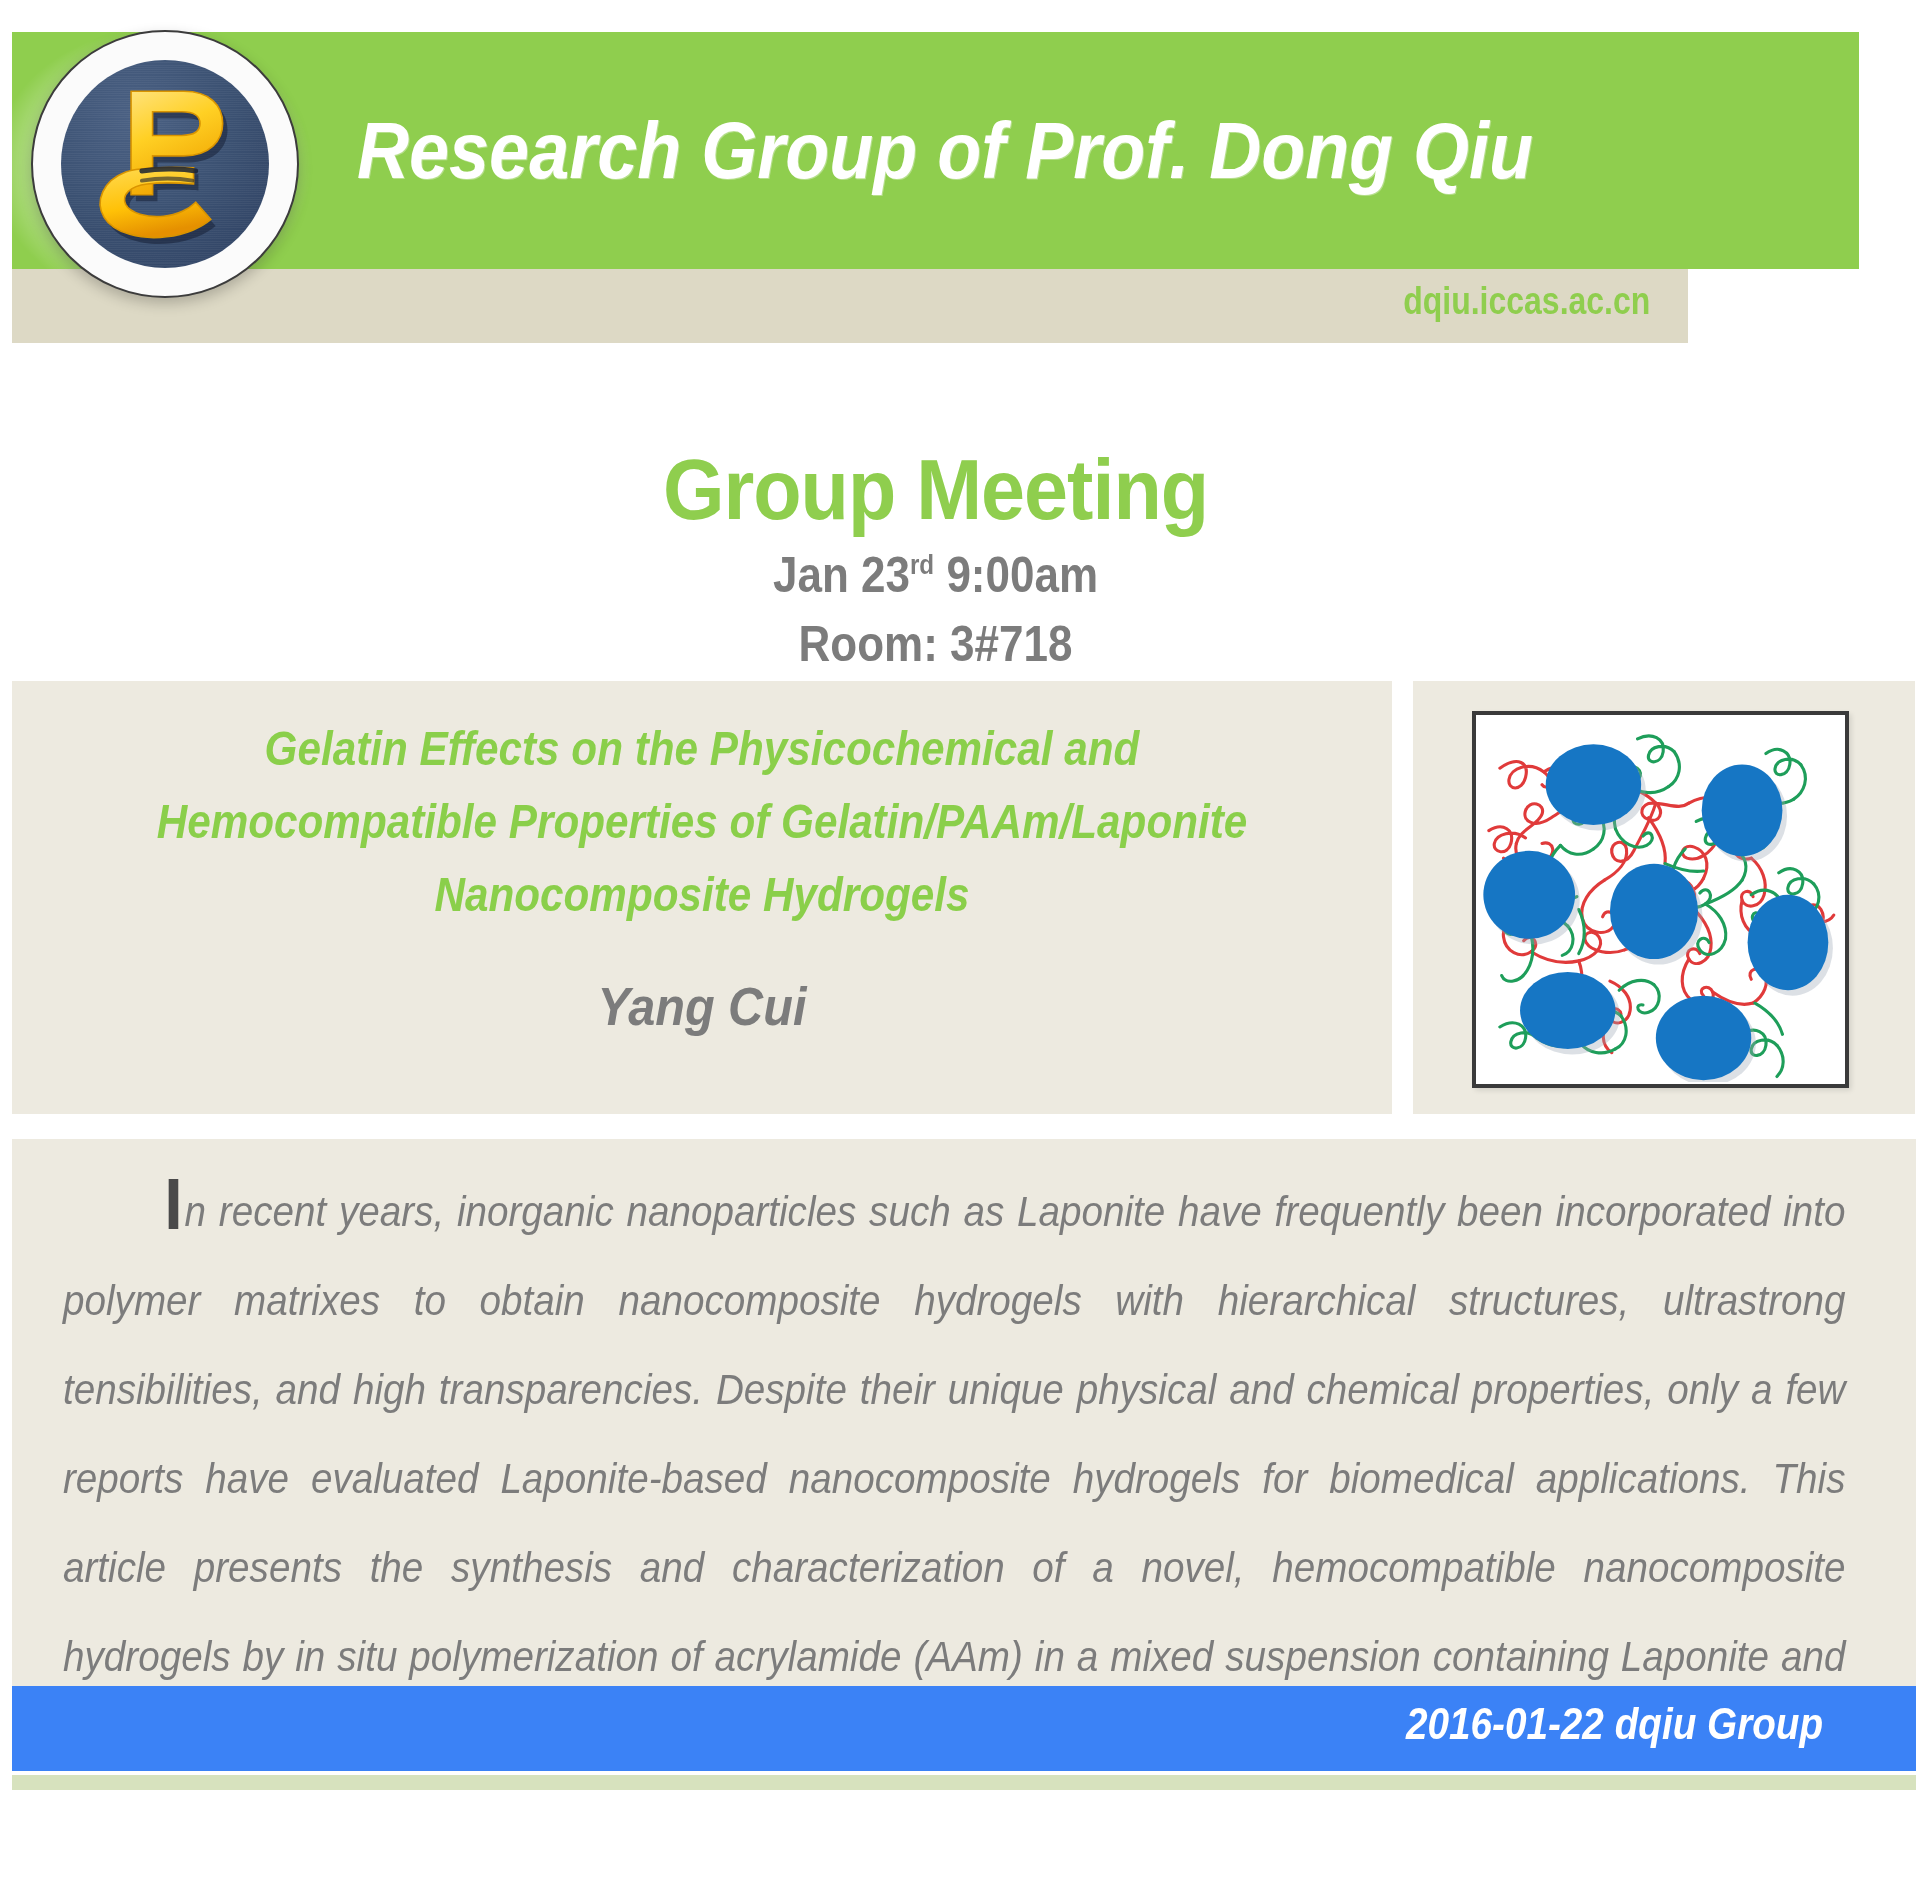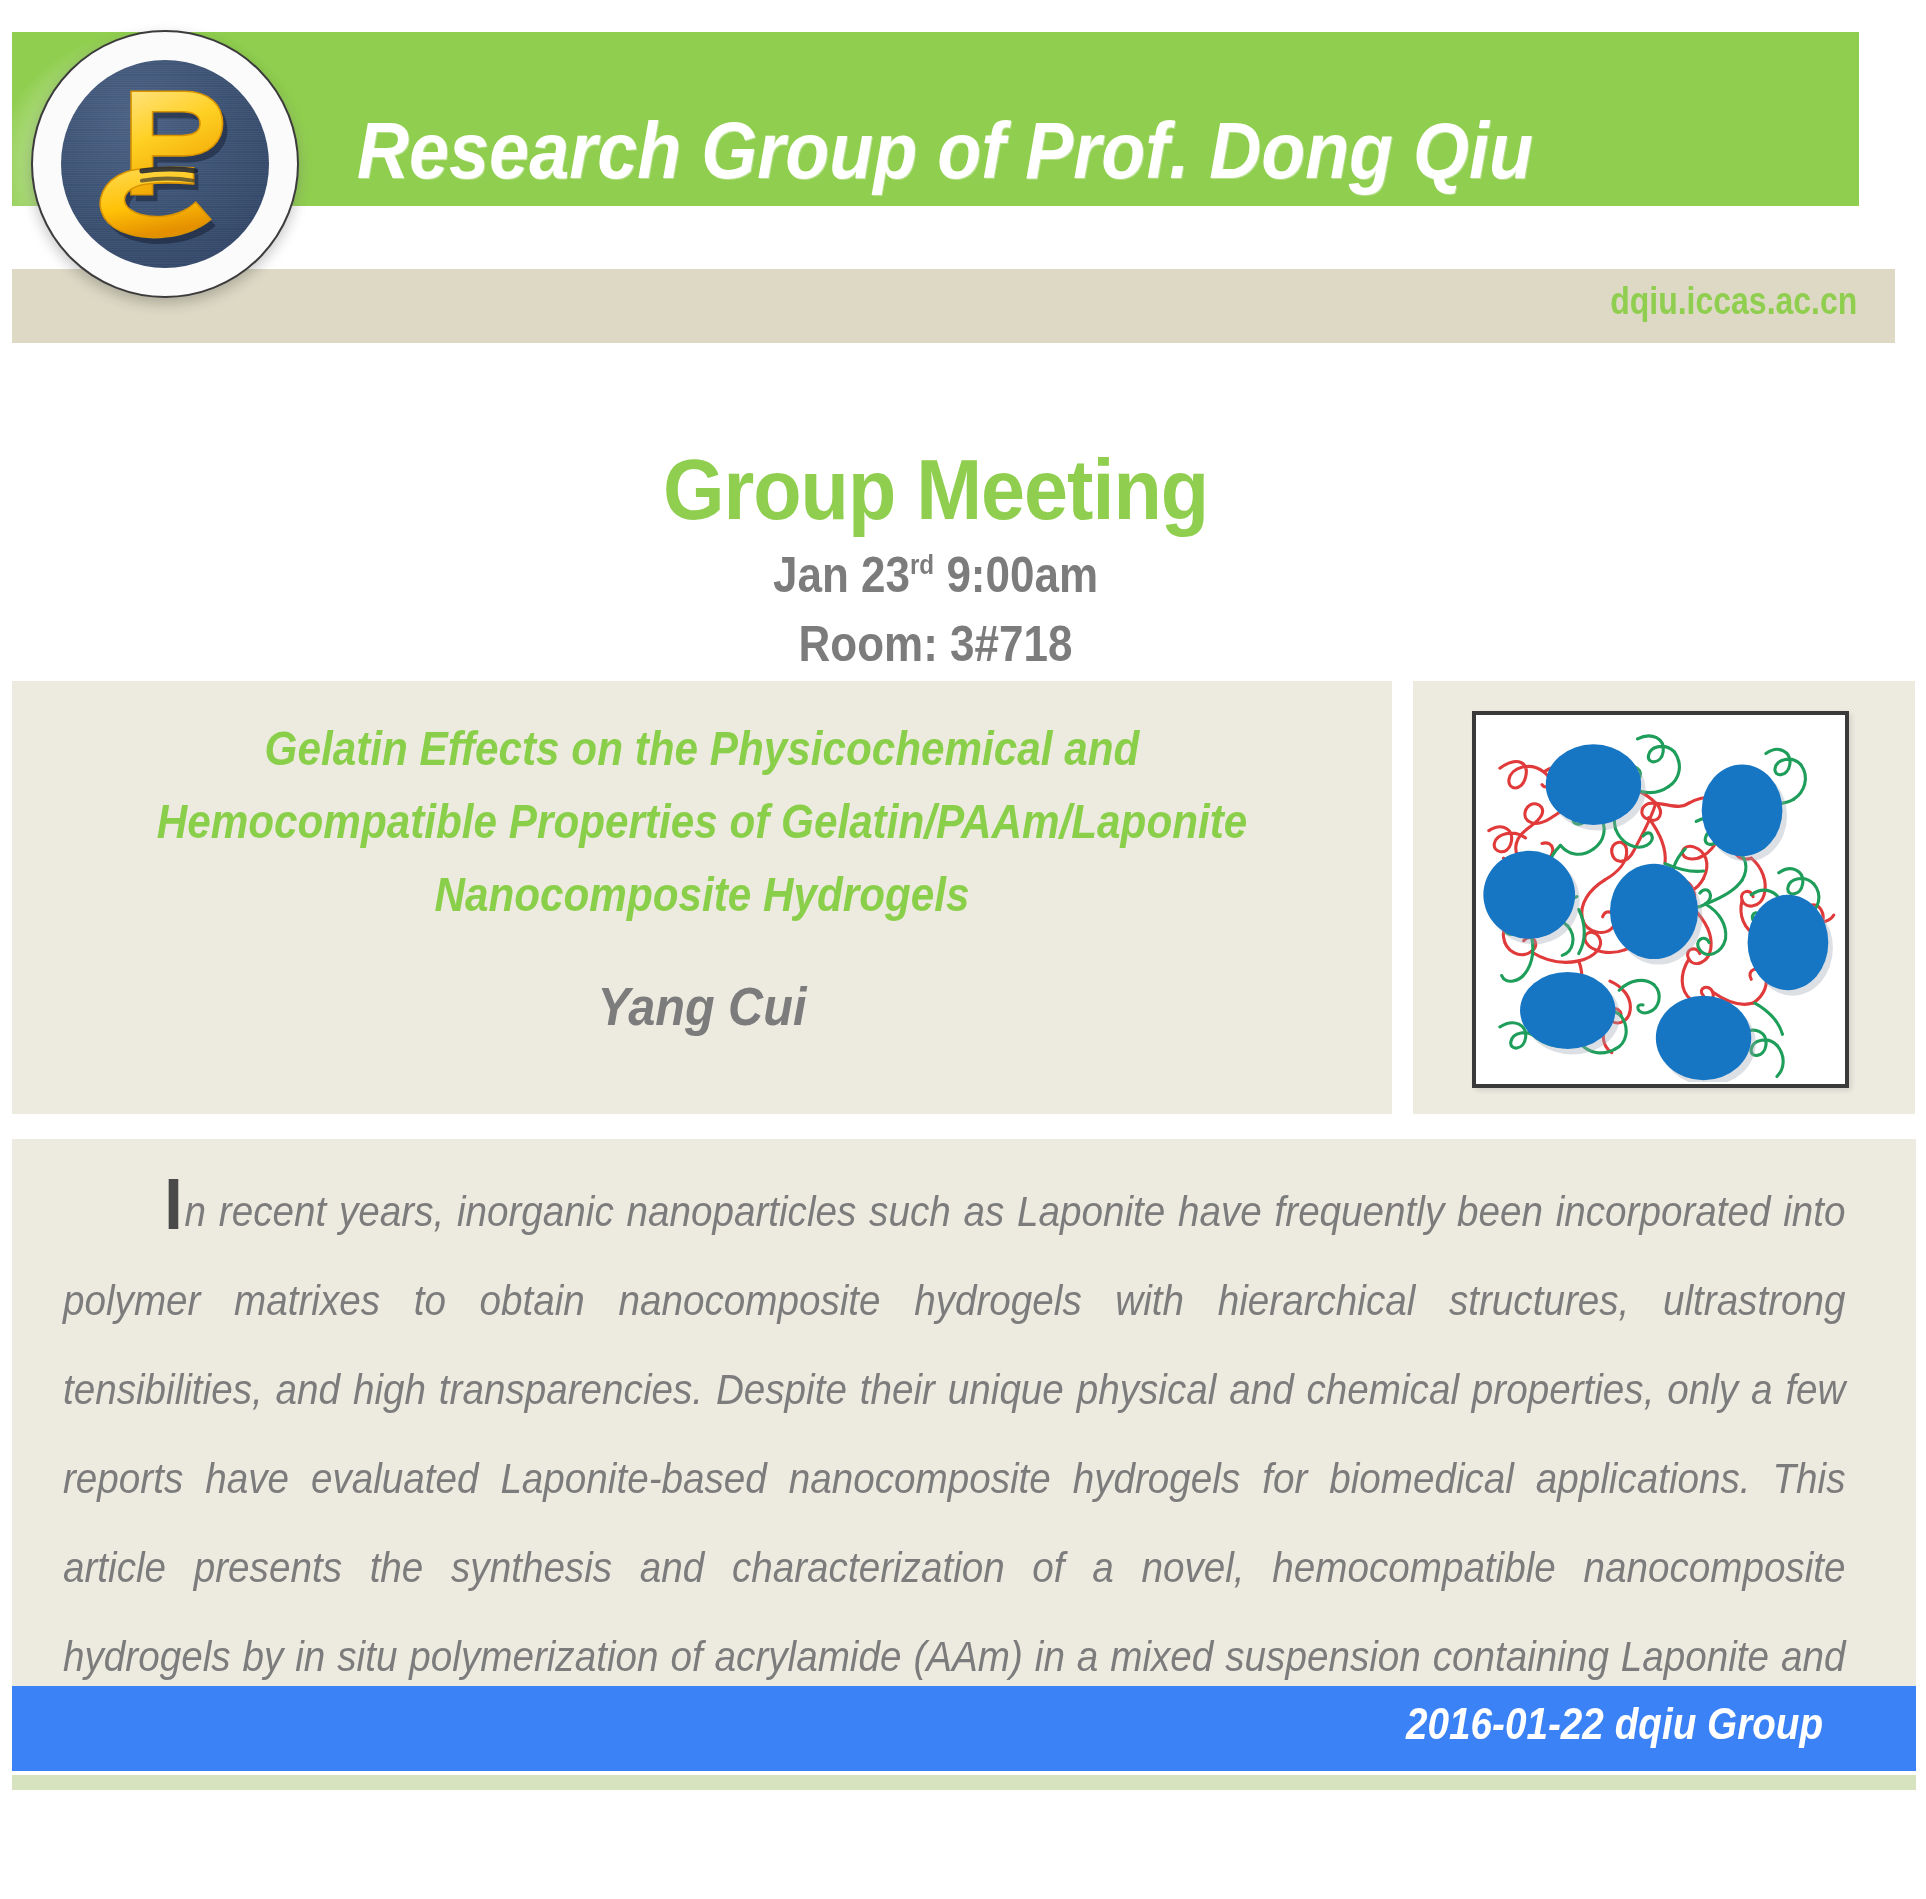--- a/index.html
+++ b/index.html
@@ -15,21 +15,21 @@
     position: relative;
     overflow: hidden;
   }
 
   
   #header-band {
     position: absolute;
     left: 12px;
     top: 32px;
     width: 1847px;
-    height: 174px;
+    height: 237px;
     background: #8FCE4E;
   }
   #header-glow {
     position: absolute;
     left: 0px;
     top: -32px;
     width: 334px;
     height: 334px;
     background: radial-gradient(ellipse at 42% 50%,
                  rgba(255,255,255,0.95) 0%,
@@ -56,21 +56,21 @@
     transform-origin: left center;
     white-space: nowrap;
     text-shadow: 1.1px 1.1px 0 rgba(255,255,255,0.35);
   }
 
   
   #url-band {
     position: absolute;
     left: 12px;
     top: 269px;
-    width: 1883px;
+    width: 1676px;
     height: 74px;
     background: #DDD9C5;
   }
   #site-url {
     position: absolute;
     right: 38px;
     top: 9.7px;
     color: #8FCE4E;
     font-size: 39px;
     font-weight: bold;

